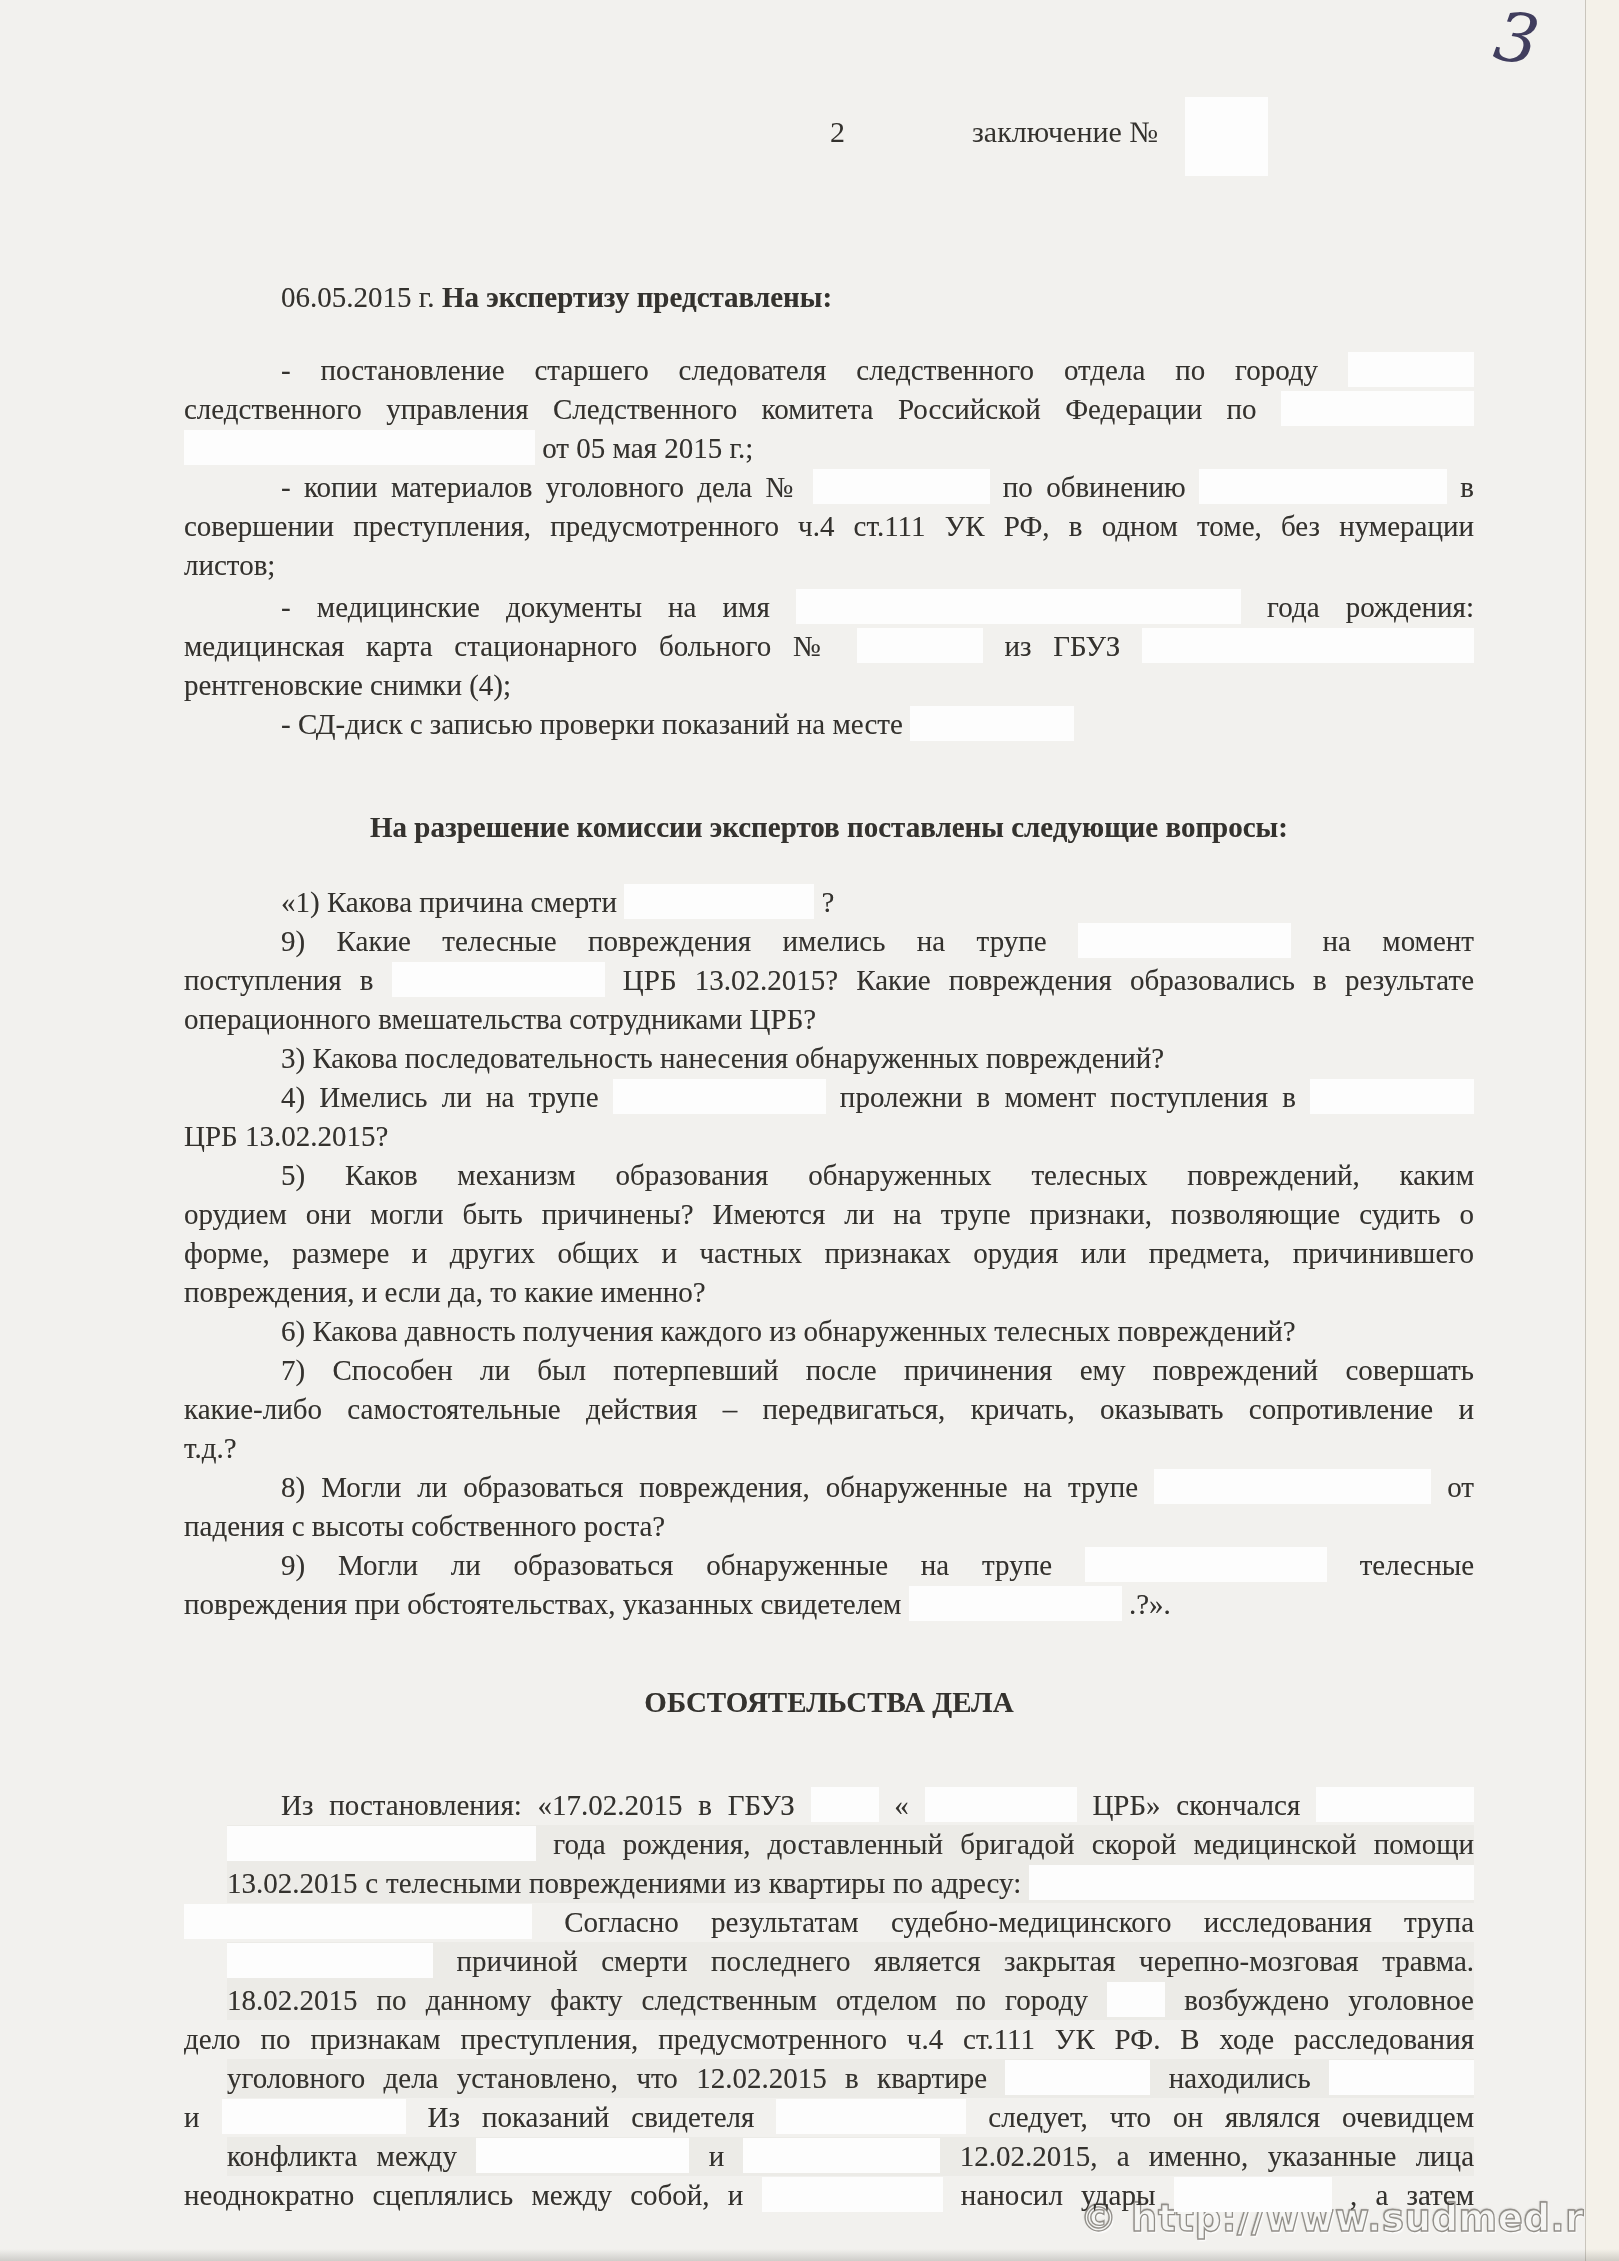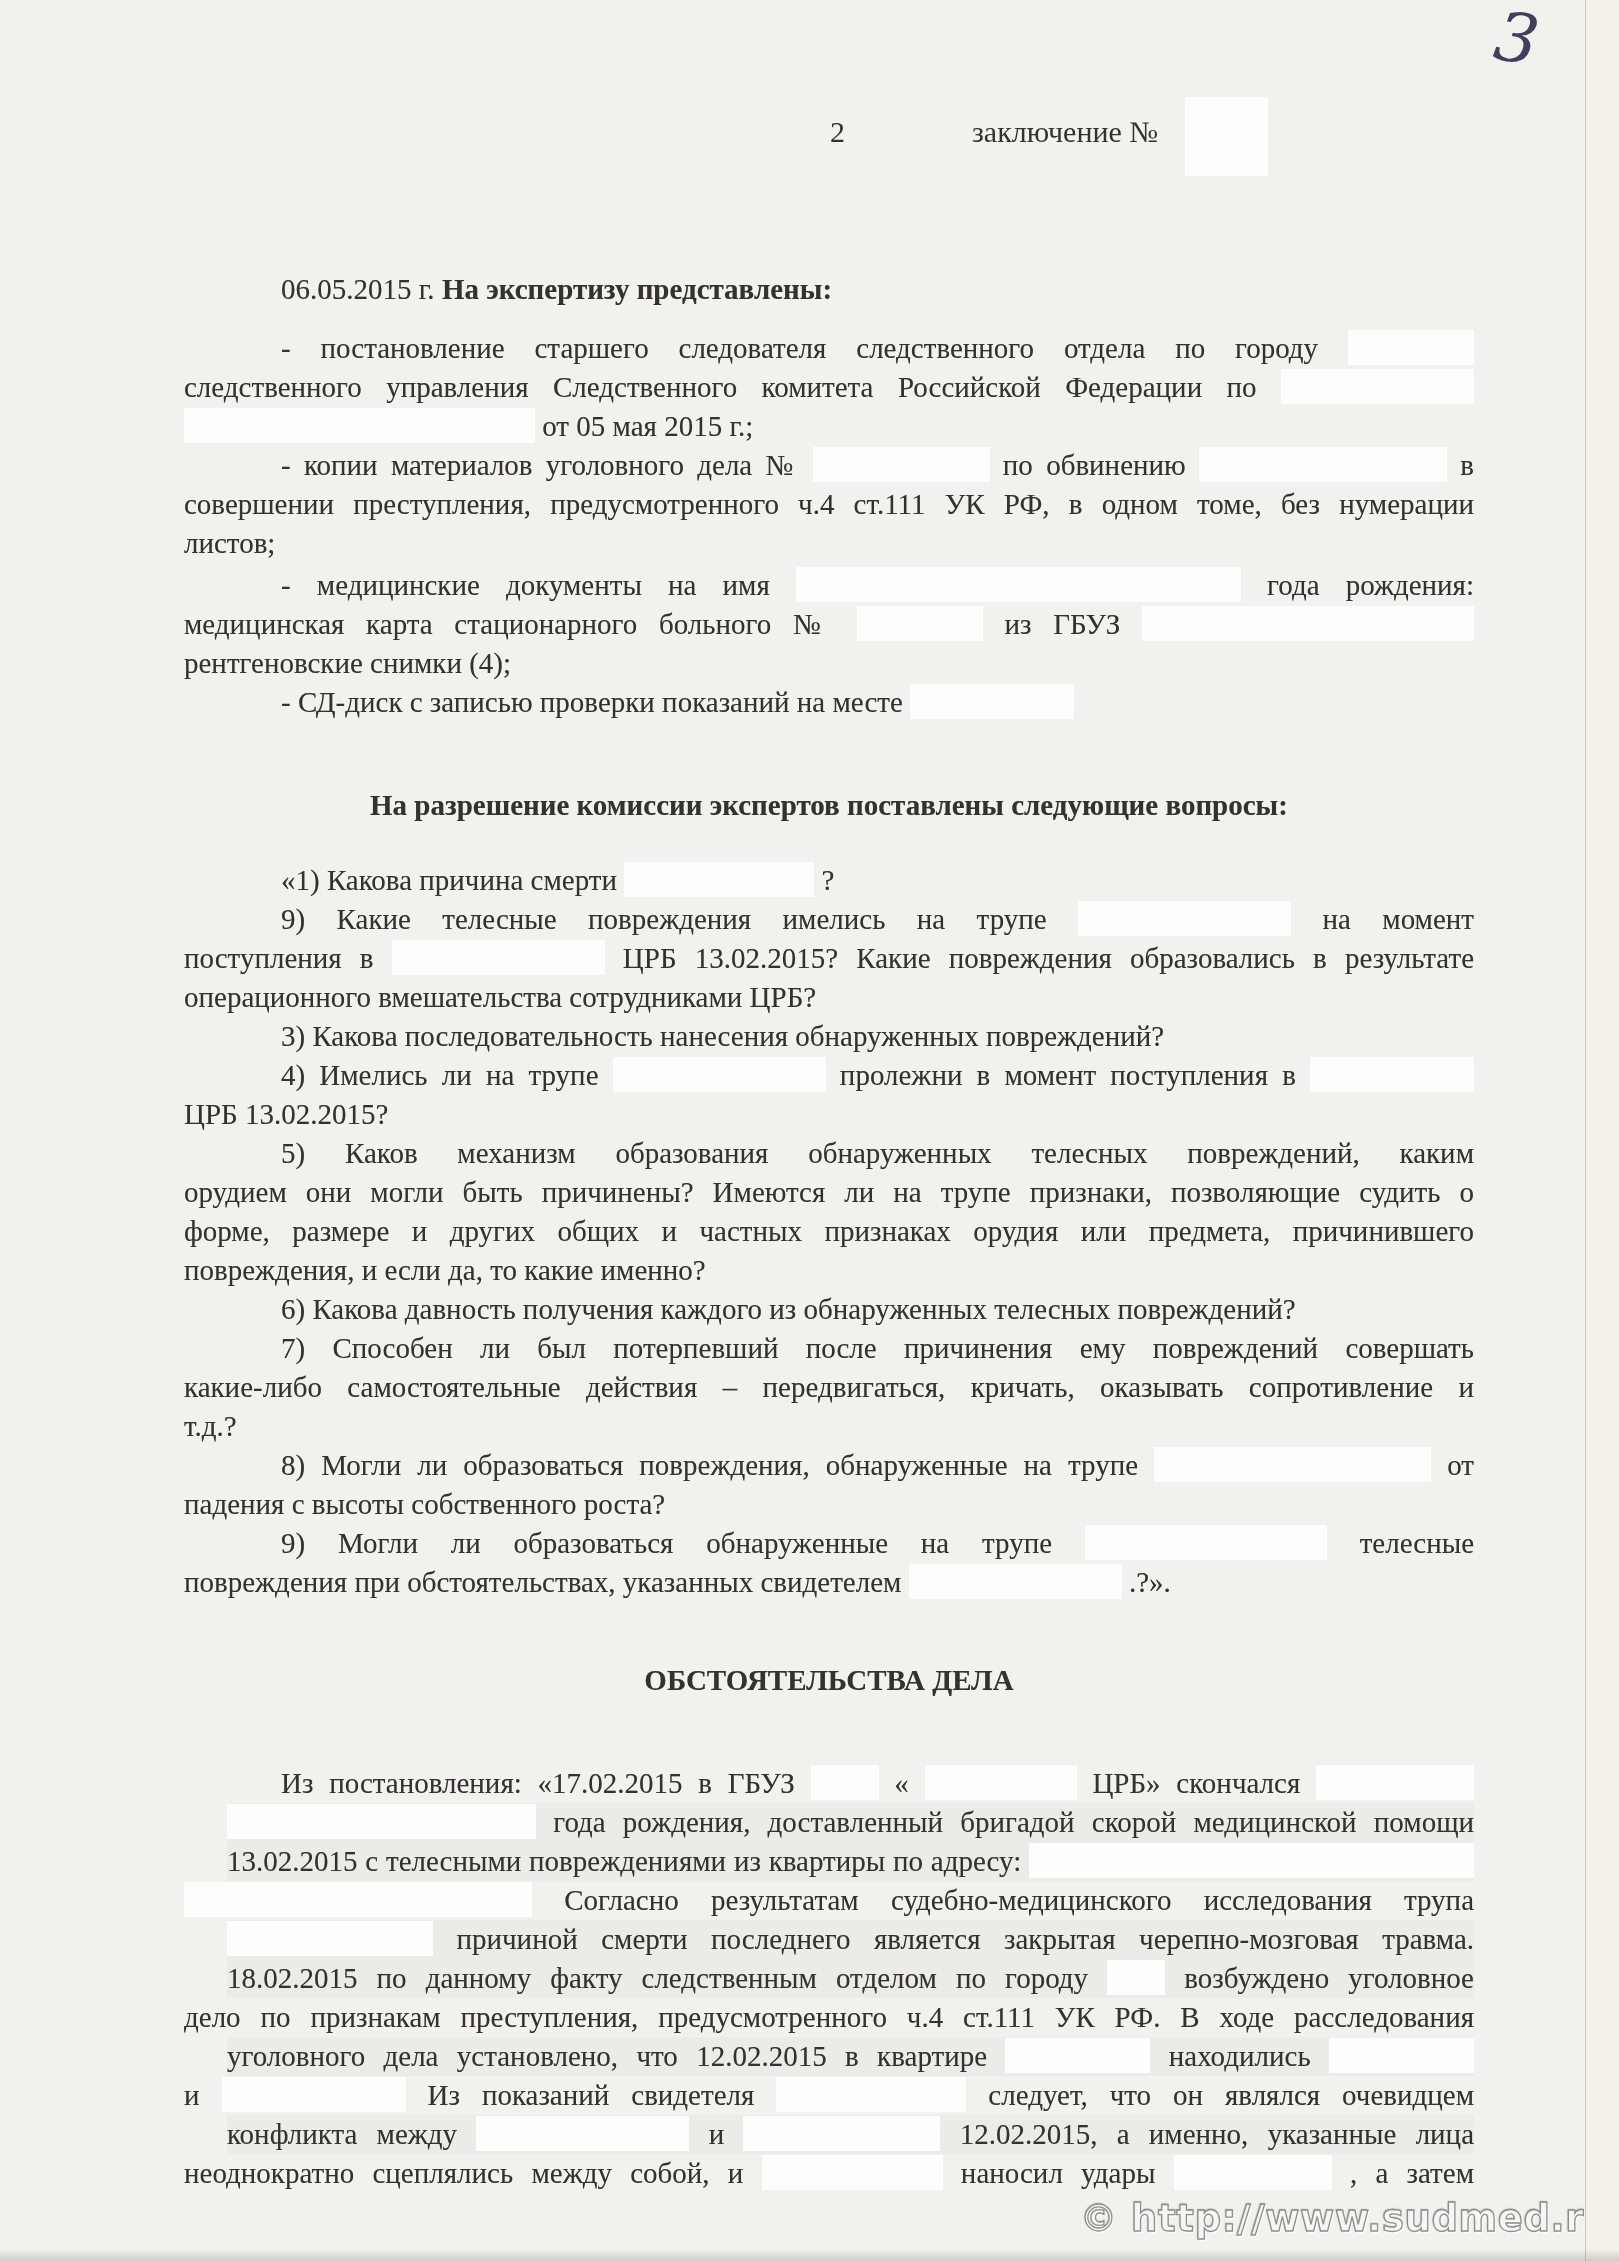--- a/index.html
+++ b/index.html
@@ -18,21 +18,21 @@
   .hdr-num{position:absolute;left:830px;top:115px;font-size:30px;}
   .hdr-label{position:absolute;left:972px;top:115px;font-size:30px;}
   .hdr-redact{position:absolute;left:1185px;top:97px;width:83px;height:79px;background:#fdfdfd;}
   .handwritten{
     position:absolute;left:1495px;top:5.2px;line-height:1;
     font-family:"DejaVu Serif", serif;font-style:italic;
     font-size:68px;color:var(--pen,#413e5e);transform:rotate(9deg);
   }
   
   .body-col{
-    position:absolute;left:184px;top:0;width:1290px;
+    position:absolute;left:184px;top:8px;width:1290px;
     font-size:29px;line-height:39px;
     text-shadow:0 0 0.6px rgba(52,50,46,.35);
   }
   .block{margin:0;}
   .line{position:relative;min-height:39px;}
   .line.j{text-align:justify;text-align-last:justify;}
   .line.c{text-align:center;text-align-last:center;}
   .line.ind{text-indent:97px;}
   .line.sh{background:rgba(115,110,100,.045);margin-left:43px;}
   .b{font-weight:700;}
@@ -61,21 +61,21 @@
   <span class="hdr-num">2</span>
   <span class="hdr-label">заключение №</span>
   <span class="hdr-redact"></span>
 
   <span class="handwritten">3</span>
 
   <div class="body-col">
       <div class="block" style="margin-top: 270px;">
         <div class="line ind"><span>06.05.2015 г.</span> <span class="b">На экспертизу представлены:</span></div>
       </div>
-      <div class="block" style="margin-top: 20px;">
+      <div class="block" style="margin-top: 34px;">
         <div class="line j ind"><span>- постановление старшего следователя следственного отдела по городу</span> <span class="redact" style="width: 126px;"></span></div>
         <div class="line j"><span>следственного управления Следственного комитета Российской Федерации по</span> <span class="redact" style="width: 193px;"></span></div>
         <div class="line"><span class="redact" style="width: 351px;"></span> <span>от 05 мая 2015 г.;</span></div>
       </div>
       <div class="block">
         <div class="line j ind"><span>- копии материалов уголовного дела №</span> <span class="redact" style="width: 177px;"></span> <span>по обвинению</span> <span class="redact" style="width: 248px;"></span> <span>в</span></div>
         <div class="line j"><span>совершении преступления, предусмотренного ч.4 ст.111 УК РФ, в одном томе, без нумерации</span></div>
         <div class="line"><span>листов;</span></div>
       </div>
       <div class="block" style="margin-top: 3px;">

